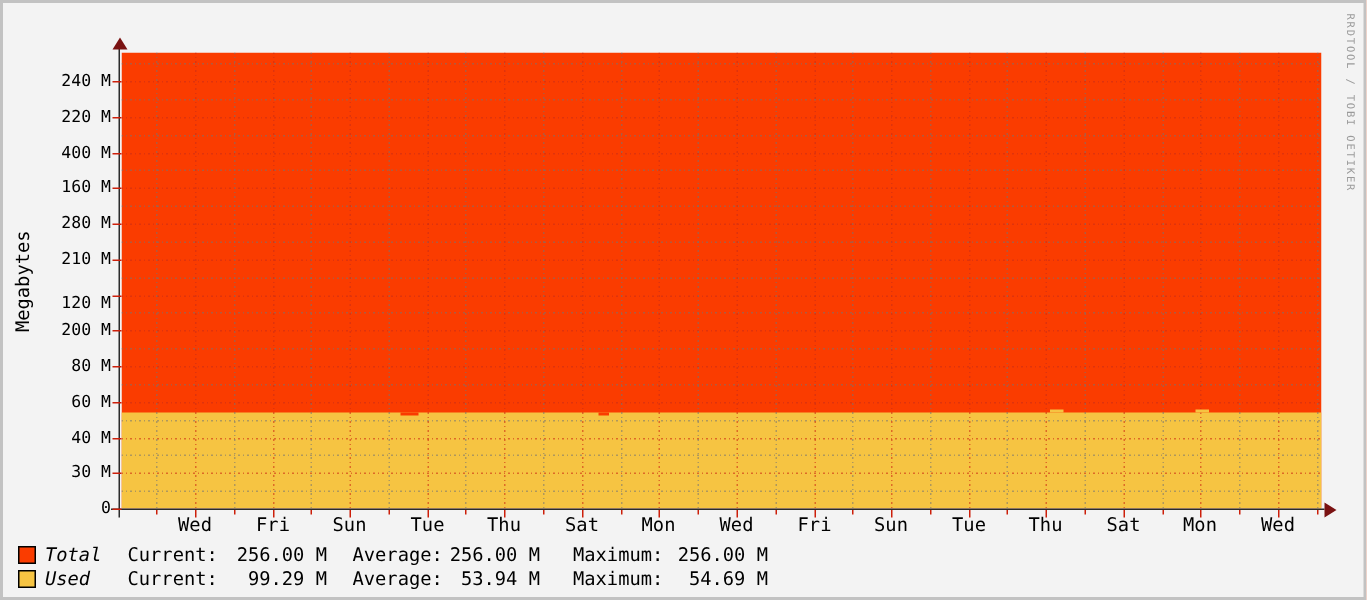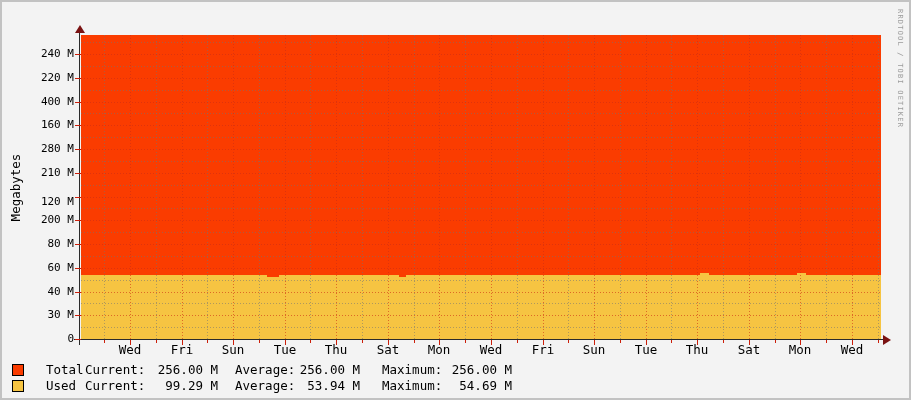--- a/index.html
+++ b/index.html
@@ -55,21 +55,21 @@
   #xlabels .xl{
     position:absolute; top:341px; transform:translateX(-50%);
     font-size:12.5px; line-height:13px;
   }
   .legend-row{position:absolute; left:0; width:600px; height:15px; font-size:12.5px; line-height:15px;}
   .legend-row .seg{position:absolute; top:0; white-space:pre;}
   .swatch{
     position:absolute; left:10px; top:2px; width:10px; height:10px;
     border:1px solid #000;
   }
-  .seg.name{left:44px;}
+  .seg.name{left:28px;font-style:italic;}
   .seg.cl{left:83px;}
   .seg.cv{left:148px; width:68px; text-align:right;}
   .seg.al{left:233px;}
   .seg.av{left:296px; width:62px; text-align:right;}
   .seg.ml{left:380px;}
   .seg.mv{left:448px; width:62px; text-align:right;}
 </style>
 </head>
 <body>
 

